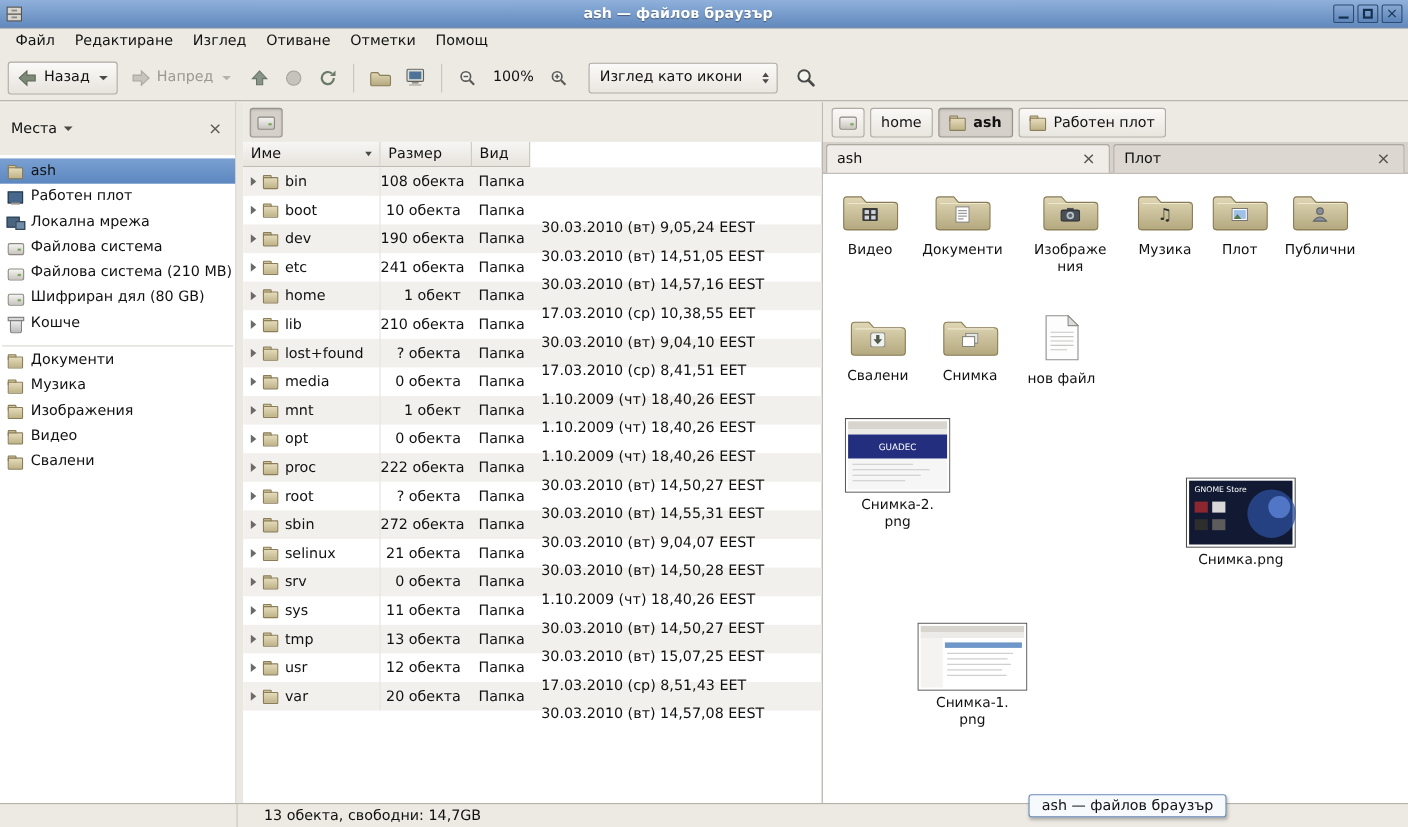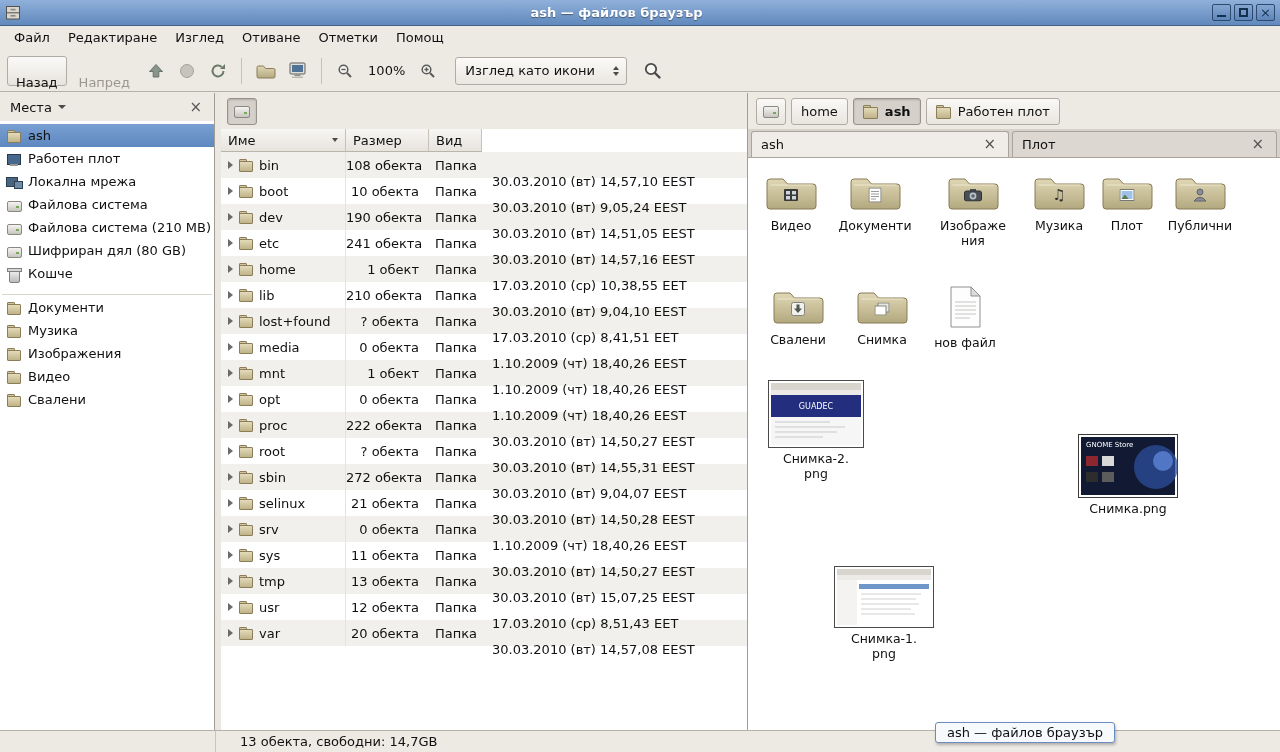--- a/index.html
+++ b/index.html
@@ -14,42 +14,42 @@
   .win-btn.minimize::after{content:"";position:absolute;left:4px;right:4px;bottom:3px;height:2px;background:#14304f;}
   .win-btn.maximize::after{content:"";position:absolute;left:4px;right:4px;top:3px;bottom:3px;border:2px solid #14304f;}
 
   
   .menubar{height:24px;display:flex;align-items:stretch;padding-left:5px;background:#EDEAE4;}
   .menu-item{padding:4px 9px 0 9px;}
 
   
   .toolbar{height:42px;border-bottom:1px solid #b5b1a9;display:flex;align-items:center;padding:0 7px;gap:3px;background:#EDEAE4;}
   button{border:none;background:none;font:inherit;color:inherit;padding:0;}
-  .tb-btn{display:flex;align-items:center;gap:6px;padding:12px 8px;border:1px solid #b0aca4;border-radius:3px;background:linear-gradient(#fbfaf8,#e7e3dd);height:30px;flex-direction:column;}
+  .tb-btn{display:flex;align-items:center;gap:6px;padding:0 8px;border:1px solid #b0aca4;border-radius:3px;background:linear-gradient(#fbfaf8,#e7e3dd);height:30px;}
   .tb-btn.disabled{border-color:transparent;background:none;color:#9b988f;}
   .tb-icon{display:flex;align-items:center;justify-content:center;padding:4px;border:1px solid transparent;border-radius:3px;height:30px;min-width:28px;}
   .tb-sep{width:1px;height:26px;background:#c6c2ba;margin:0 6px;flex:none;}
   .dd-arrow{width:0;height:0;border-left:4px solid transparent;border-right:4px solid transparent;border-top:4.5px solid #4a4a48;margin-left:2px;}
   .dd-arrow.dim{border-top-color:#b5b2ab;}
   .zoom-label{padding:0 6px;}
   .combo{display:flex;align-items:center;justify-content:space-between;gap:14px;width:172px;height:28px;padding:0 7px 0 9px;border:1px solid #b0aca4;border-radius:3px;background:linear-gradient(#fbfaf8,#eae6e0);margin-left:10px;}
   .spin{display:flex;flex-direction:column;gap:2px;}
   .tri-up{width:0;height:0;border-left:3.5px solid transparent;border-right:3.5px solid transparent;border-bottom:4.5px solid #4a4a48;}
   .tri-down{width:0;height:0;border-left:3.5px solid transparent;border-right:3.5px solid transparent;border-top:4.5px solid #4a4a48;}
 
   
   .content{position:absolute;top:93px;left:0;right:0;bottom:22px;display:flex;}
   .statusbar{position:absolute;left:0;right:0;bottom:0;height:22px;background:#EDEAE4;border-top:1px solid #b5b1a9;display:flex;align-items:center;padding-left:12px;}
   .statusbar::before{content:"";position:absolute;left:215px;top:0;bottom:0;width:1px;background:#c8c4bc;}
   .status-text{margin-left:228px;}
   .tooltip{position:absolute;left:935px;top:722px;background:#f7fafd;border:1px solid #6b8cc0;border-radius:3px;padding:2px 11px;box-shadow:1px 2px 3px rgba(0,0,0,.25);white-space:nowrap;}
 
   
   .sidebar{width:215px;border-right:1px solid #a19c94;display:flex;flex-direction:column;background:#fff;flex:none;}
-  .side-header{height:28px;background:#EDEAE4;display:flex;align-items:center;padding:0 8px 0 10px;flex:none;gap:4px;}
+  .side-header{height:48px;background:#EDEAE4;display:flex;align-items:center;padding:0 8px 0 10px;flex:none;gap:4px;}
   .side-close{margin-left:auto;color:#5a5a58;font-size:15px;line-height:1;padding:1px 4px;}
   .side-list{flex:1;background:#fff;padding-top:3px;overflow:hidden;}
   .side-row{height:23px;display:flex;align-items:center;gap:6px;padding-left:6px;}
   .side-row.selected{background:linear-gradient(#7aa0d2,#5c87c0);}
   .side-row.separator{height:9px;padding:0;margin:1px 2px;border-bottom:1px solid #d8d5cf;}
   .sicon{width:16px;height:16px;position:relative;flex:none;display:inline-block;}
   [data-kind="folder"] .sicon::before{content:"";position:absolute;left:1px;top:2px;width:6px;height:3px;background:#d0c59f;border:1px solid #8a7d57;border-radius:1px 1px 0 0;}
   [data-kind="folder"] .sicon::after{content:"";position:absolute;left:1px;top:4px;width:12px;height:9px;background:linear-gradient(#e4dbba,#bfb388);border:1px solid #8a7d57;border-radius:1px;}
   [data-kind="drive"] .sicon::before{content:"";position:absolute;left:1px;top:4px;width:13px;height:9px;background:linear-gradient(#f5f4f2,#c8c5bf);border:1px solid #8b8881;border-radius:2px;}
   [data-kind="drive"] .sicon::after{content:"";position:absolute;left:10px;top:9px;width:3px;height:2px;background:#79a85c;}
@@ -329,21 +329,20 @@
       </div>
       <div class="lv-body">
         <div class="lv-row">
             <div class="c-name">
               <span class="expander"></span>
               <span class="fold16"></span>
               <span>bin</span>
             </div>
             <div class="c-size">108 обекта</div>
             <div class="c-type">Папка</div>
-            <div class="c-date">30.03.2010 (вт) 14,57,10 EEST</div>
           </div>
           <div class="lv-row">
             <div class="c-name">
               <span class="expander"></span>
               <span class="fold16"></span>
               <span>boot</span>
             </div>
             <div class="c-size">10 обекта</div>
             <div class="c-type">Папка</div>
             <div class="c-date">30.03.2010 (вт) 9,05,24 EEST</div>

